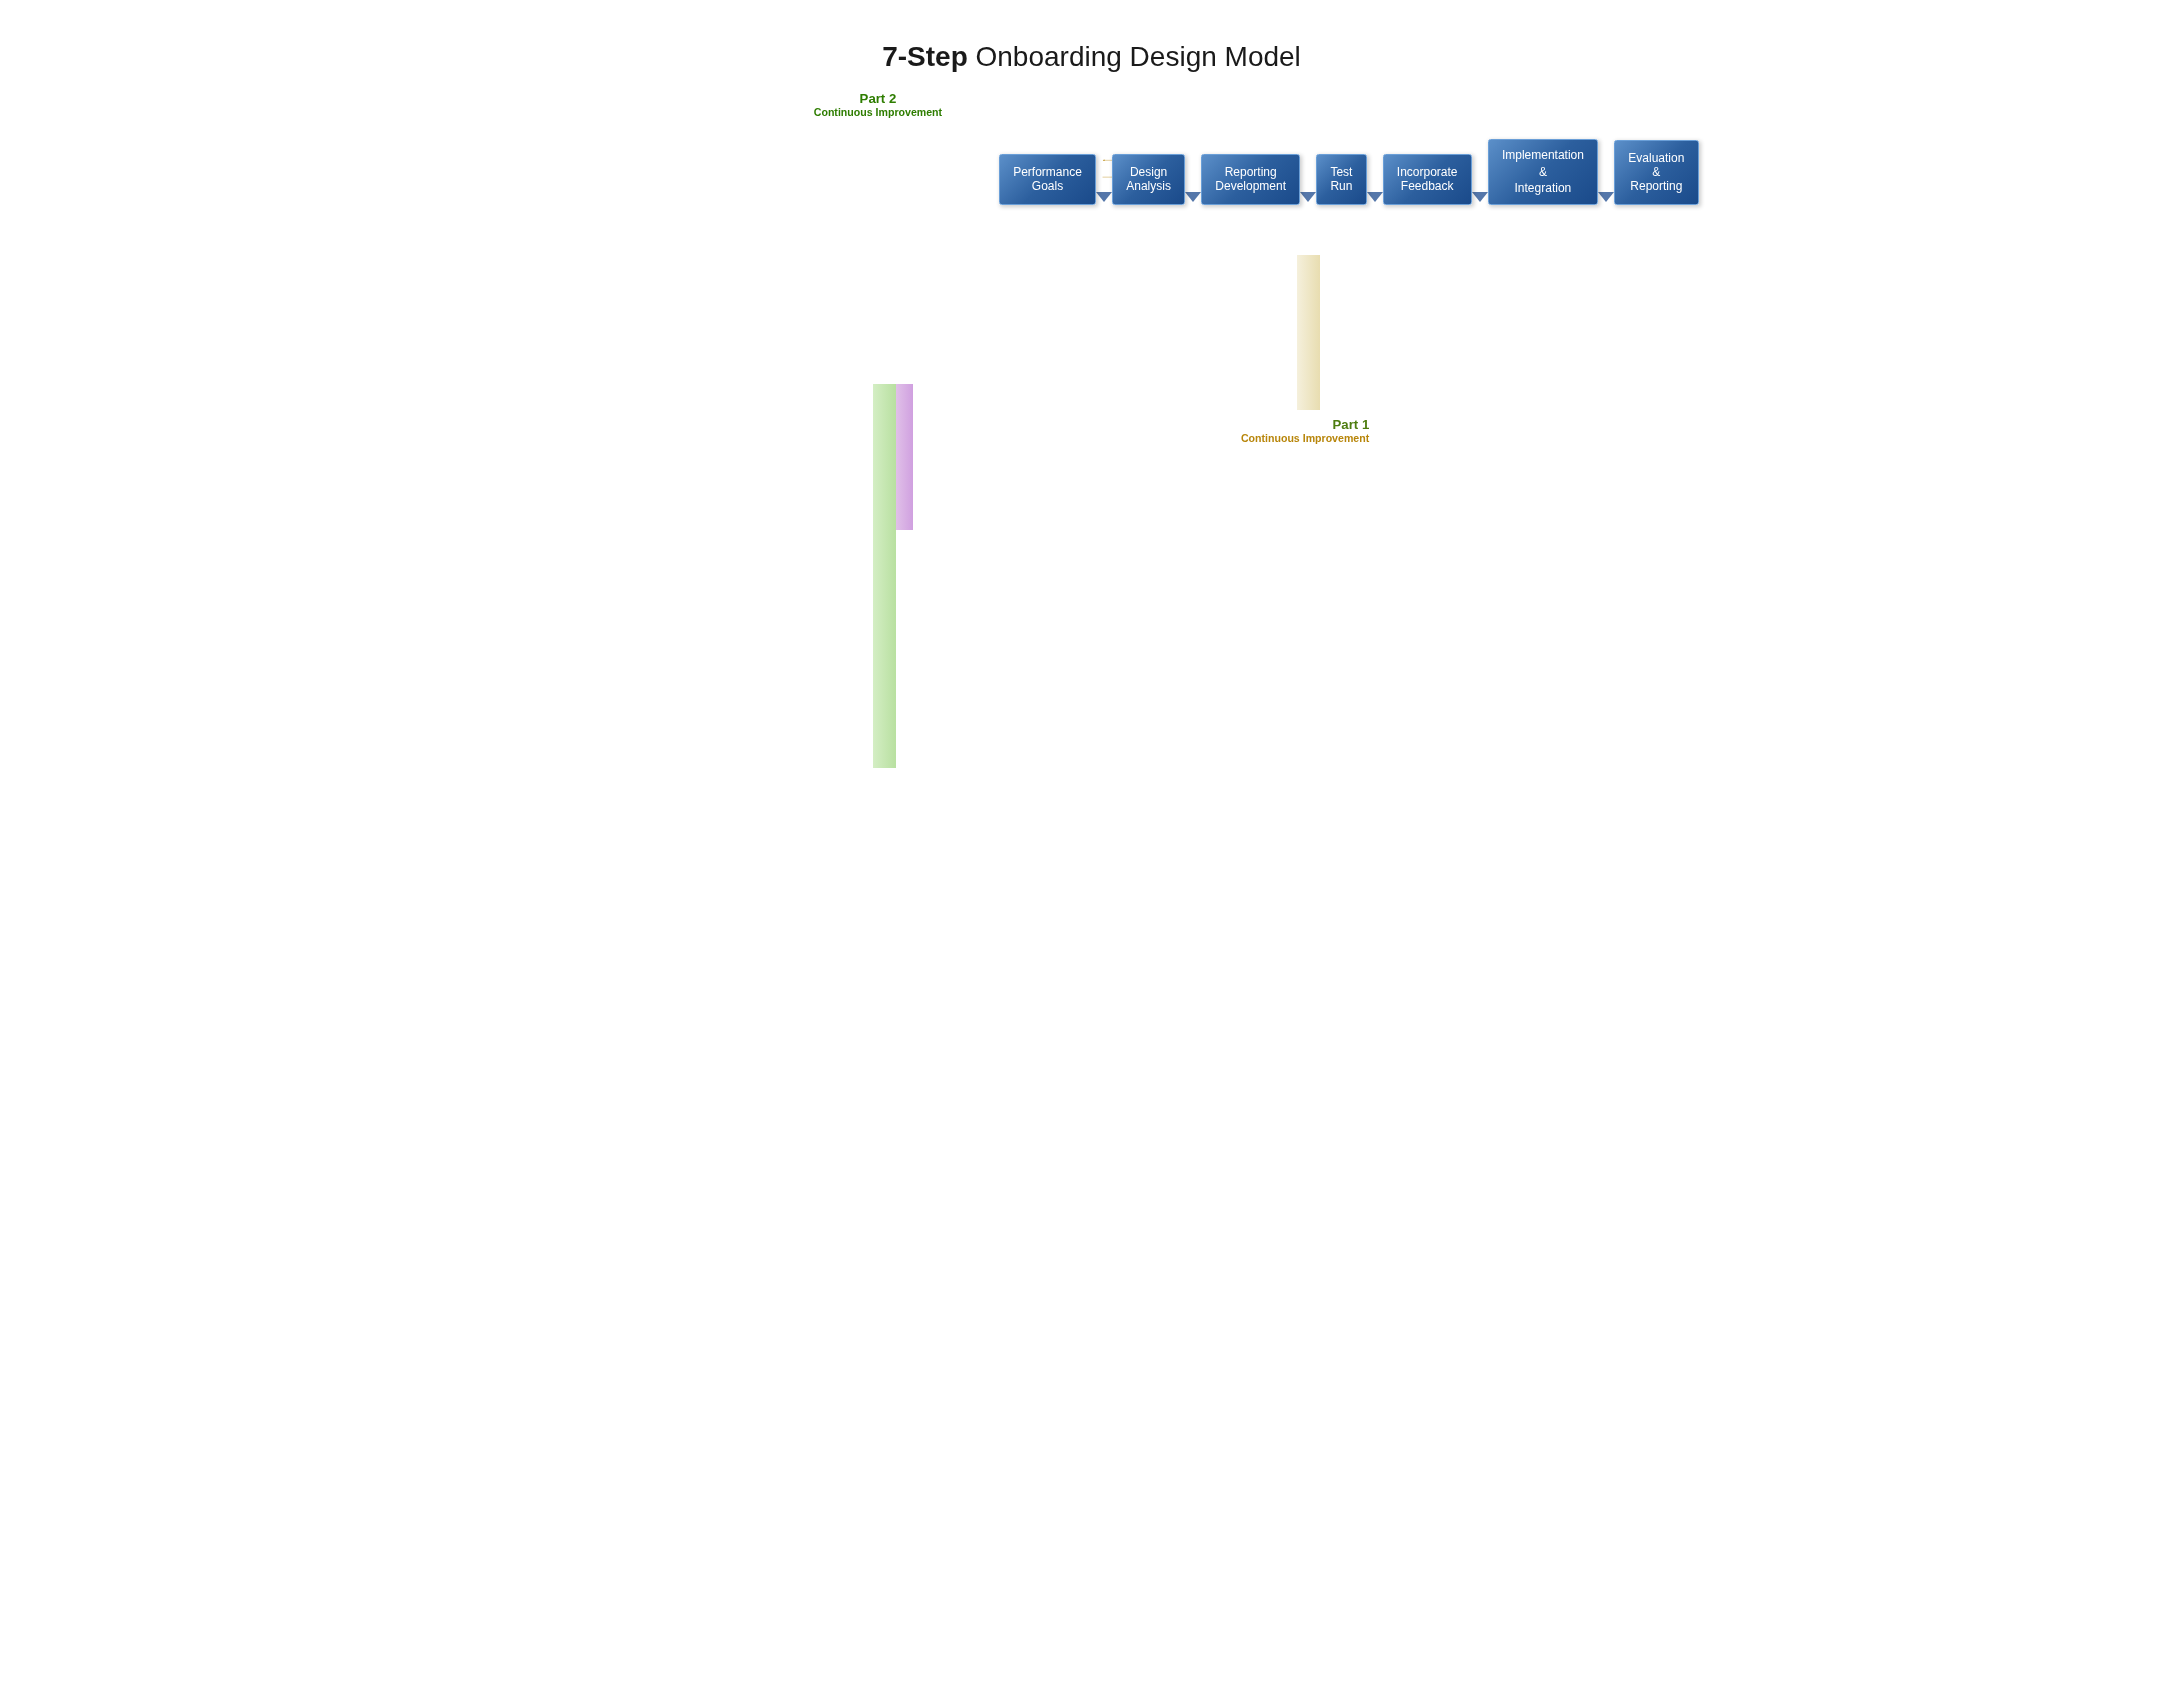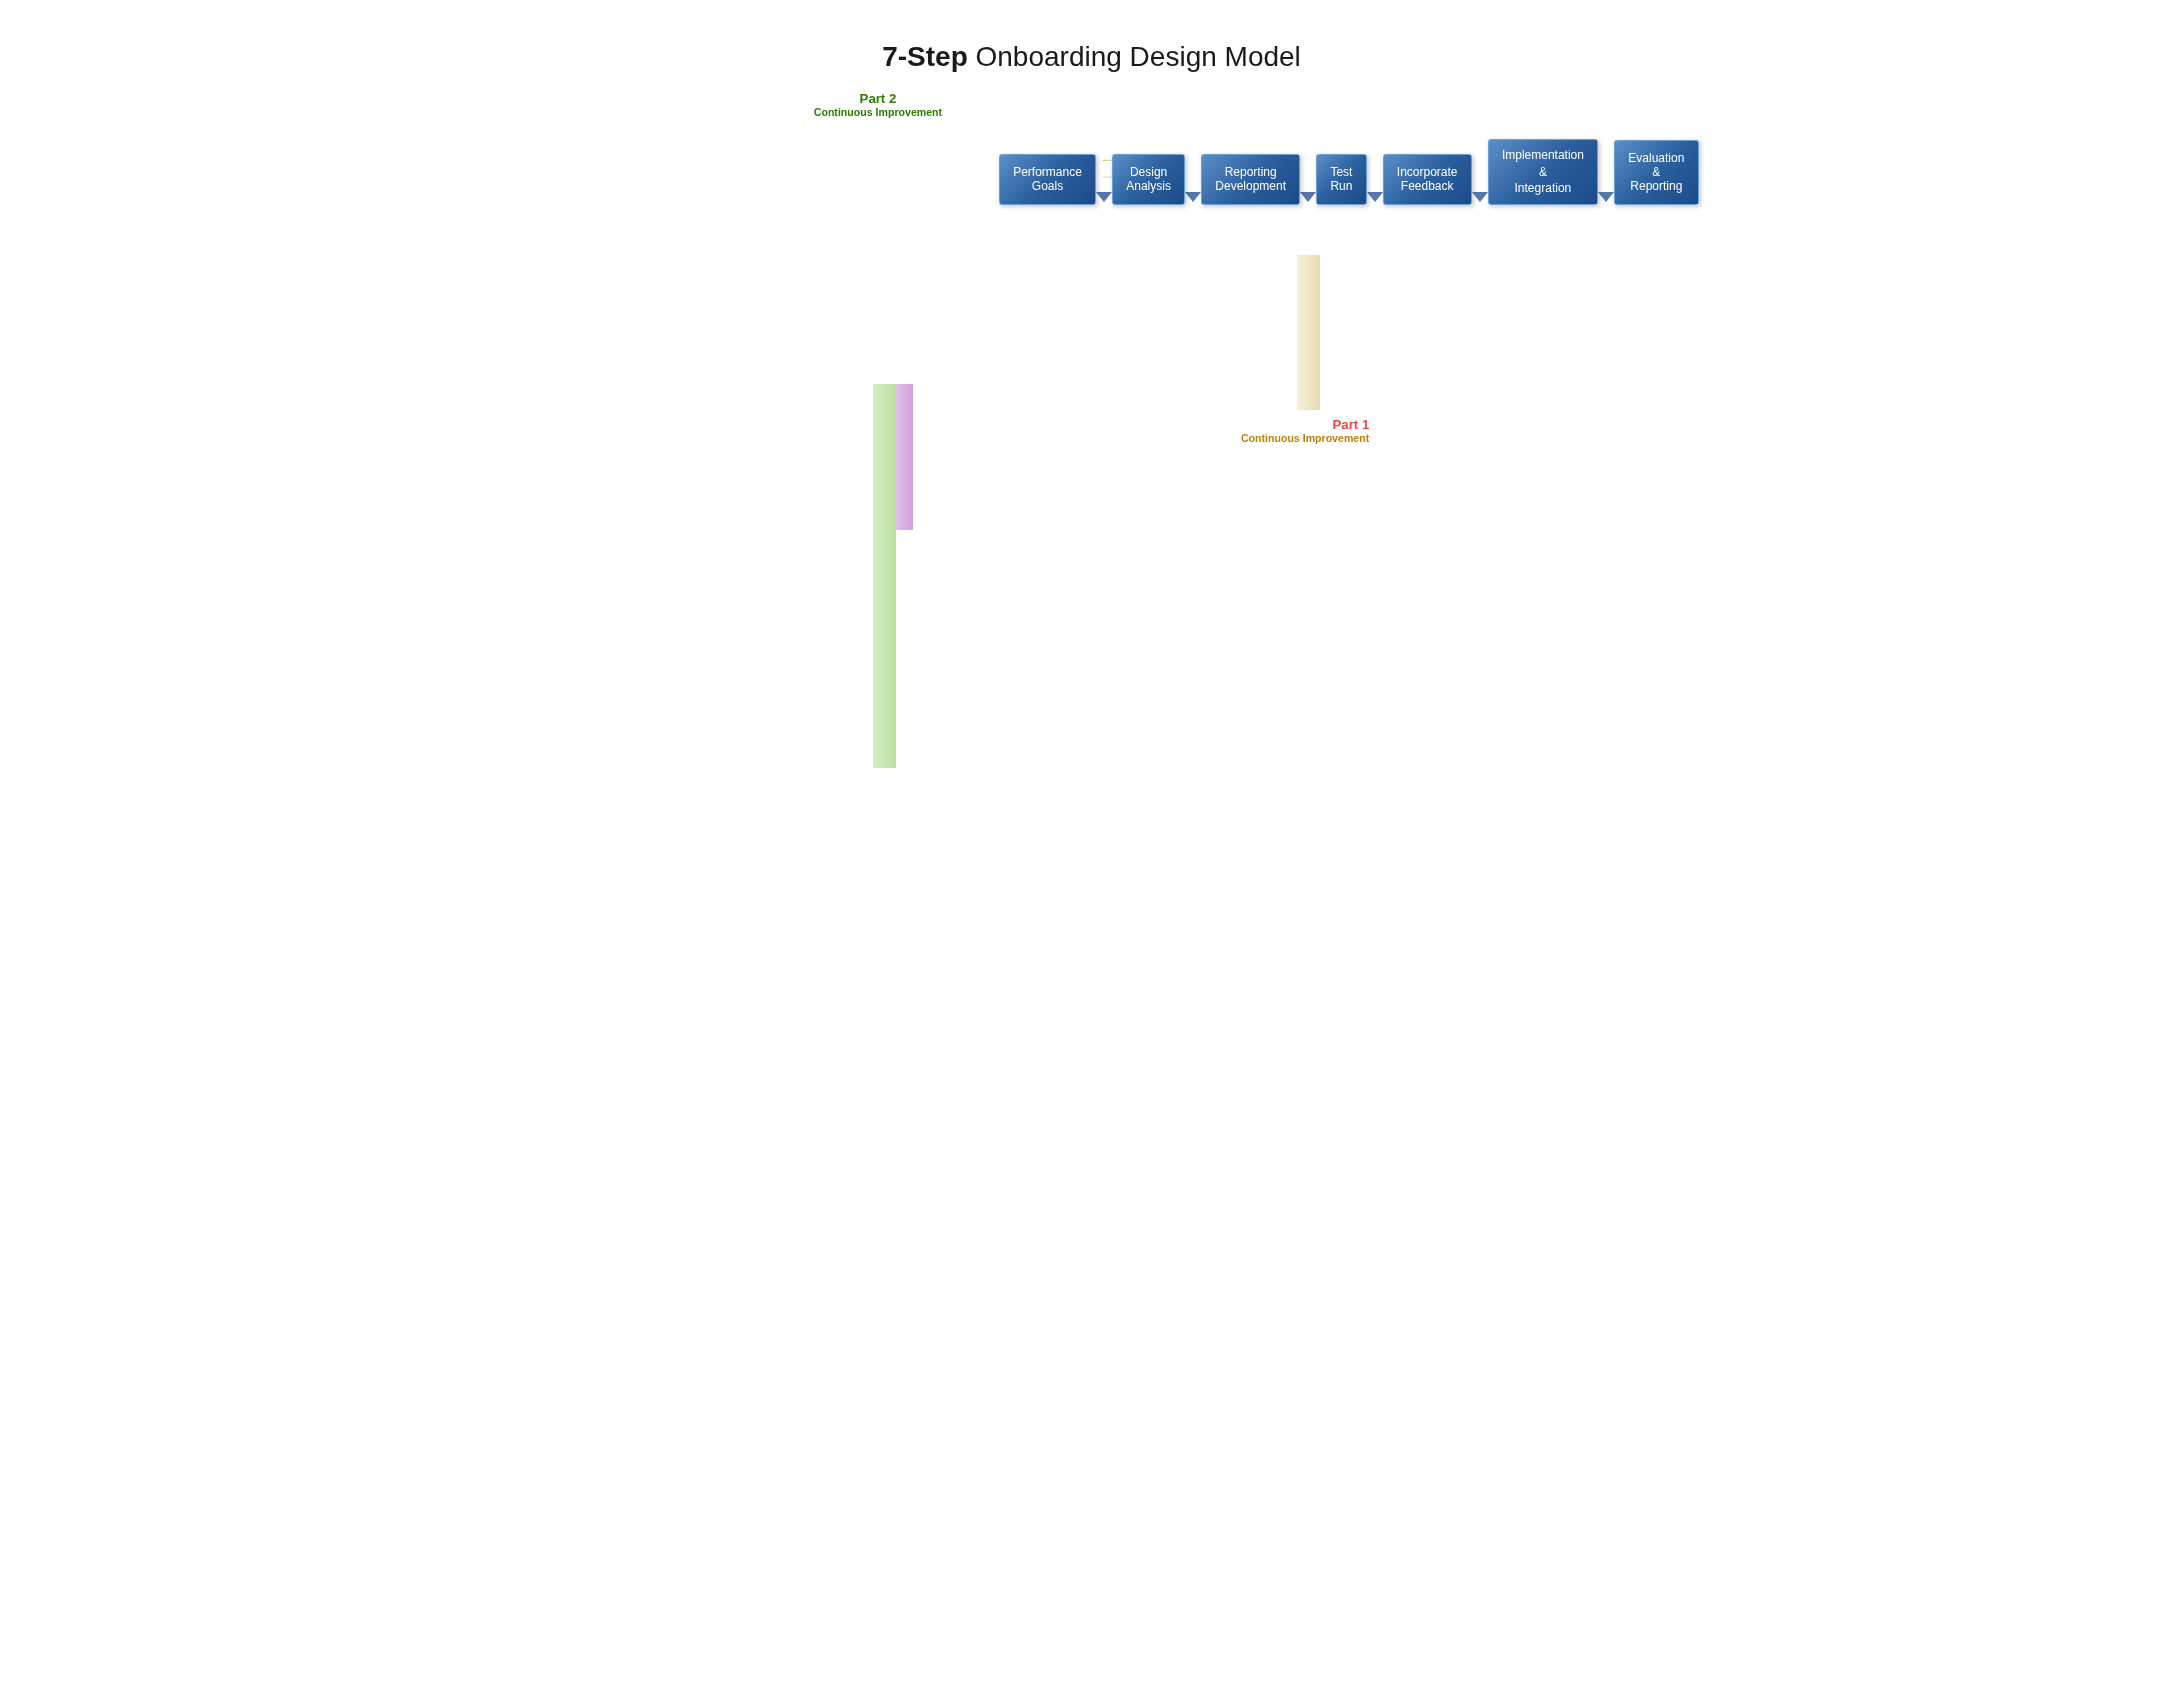--- a/index.html
+++ b/index.html
@@ -221,21 +221,21 @@
 
       <line x1="310" y1="535" x2="210" y2="535" stroke="#8b00b0" stroke-width="4"></line>
       <line x1="210" y1="535" x2="210" y2="428" stroke="#8b00b0" stroke-width="4"></line>
       <line x1="210" y1="428" x2="308" y2="428" stroke="#8b00b0" stroke-width="4"></line>
 
       <polygon points="308,428 290,419 290,437" fill="#8b00b0"></polygon>
 
     </svg>
 
     <div style="position:absolute; right:6.6px; top:291px; text-align:right; z-index:20;">
-      <span class="part1-title" style="font-size:13.2px; font-weight:800; color:#ef4444; display:block;">Part 1</span>
+      <span class="part1-title" style="font-size:13.2px; font-weight:800; color:#4d7c0f; display:block;">Part 1</span>
       <span class="part1-subtitle" style="font-size:10.6px; font-weight:600; color:#b8860b; display:block;">Continuous Improvement</span>
     </div>
 
     <div style="position:absolute; left:6.6px; bottom:87px; text-align:center; z-index:20;">
       <span class="part2-title" style="font-size:13.2px; font-weight:800; color:#2e7d00; display:block;">Part 2</span>
       <span class="part2-subtitle" style="font-size:10.6px; font-weight:600; color:#2e7d00; display:block;">Continuous Improvement</span>
     </div>
 
   </div>
 </div>

